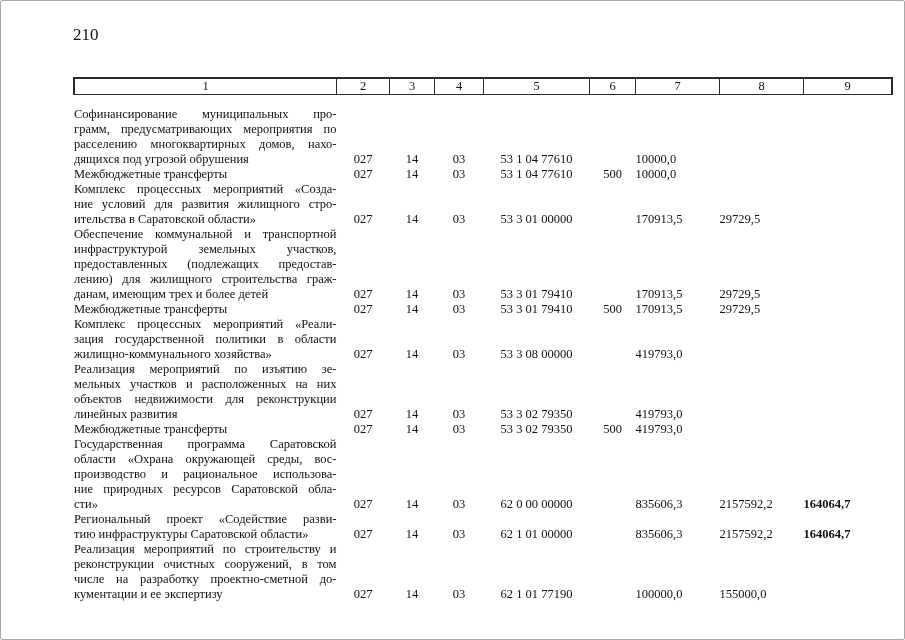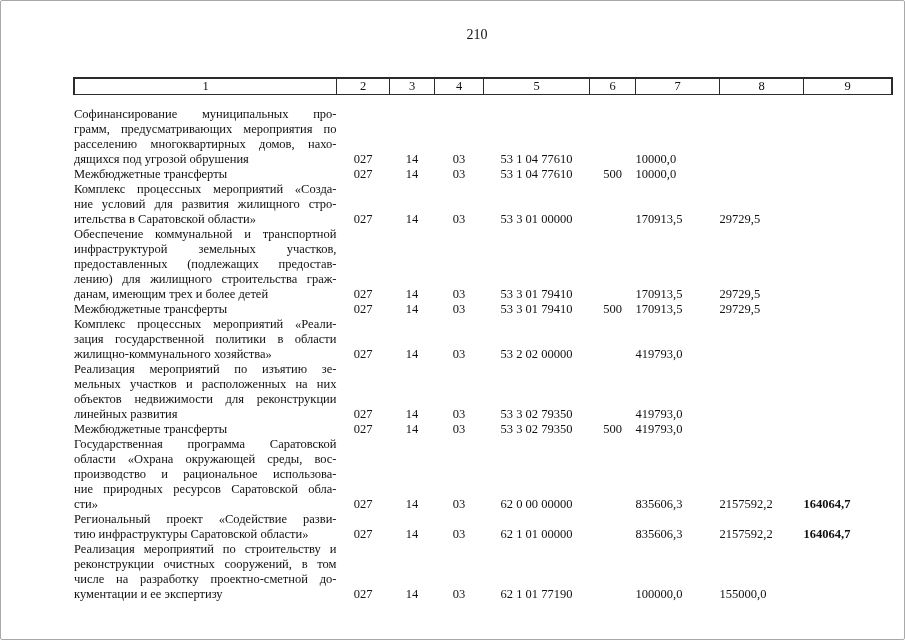--- a/index.html
+++ b/index.html
@@ -17,22 +17,22 @@
     border: 1px solid #a9a9a9;
     border-radius: 2px;
     overflow: hidden;
     color: #111111;
   }
   .page-number {
     position: absolute;
     top: 26px;
     left: 72px;
     width: 808px;
-    text-align: center;
-    font-size: 14px;
+    text-align: left;
+    font-size: 17px;
     line-height: 15px;
     color: #111111;
   }
   table.budget {
     position: absolute;
     top: 76px;
     left: 72px;
     width: 808px;
     table-layout: fixed;
     border-collapse: collapse;
@@ -174,21 +174,21 @@
         </tr>
         <tr>
           <td class="col1 name-cell">
             <div class="jline">Комплекс процессных мероприятий «Реали-</div>
             <div class="jline">зация государственной политики в области</div>
             <div class="lline">жилищно-коммунального хозяйства»</div>
           </td>
           <td class="col2 ctr">027</td>
           <td class="col3 ctr">14</td>
           <td class="col4 ctr">03</td>
-          <td class="col5 ctr">53 2 02 00000</td>
+          <td class="col5 ctr">53 3 08 00000</td>
           <td class="col6 ctr"></td>
           <td class="col7 num">419793,0</td>
           <td class="col8 num"></td>
           <td class="col9 num"></td>
         </tr>
         <tr>
           <td class="col1 name-cell">
             <div class="jline">Реализация мероприятий по изъятию зе-</div>
             <div class="jline">мельных участков и расположенных на них</div>
             <div class="jline">объектов недвижимости для реконструкции</div>

